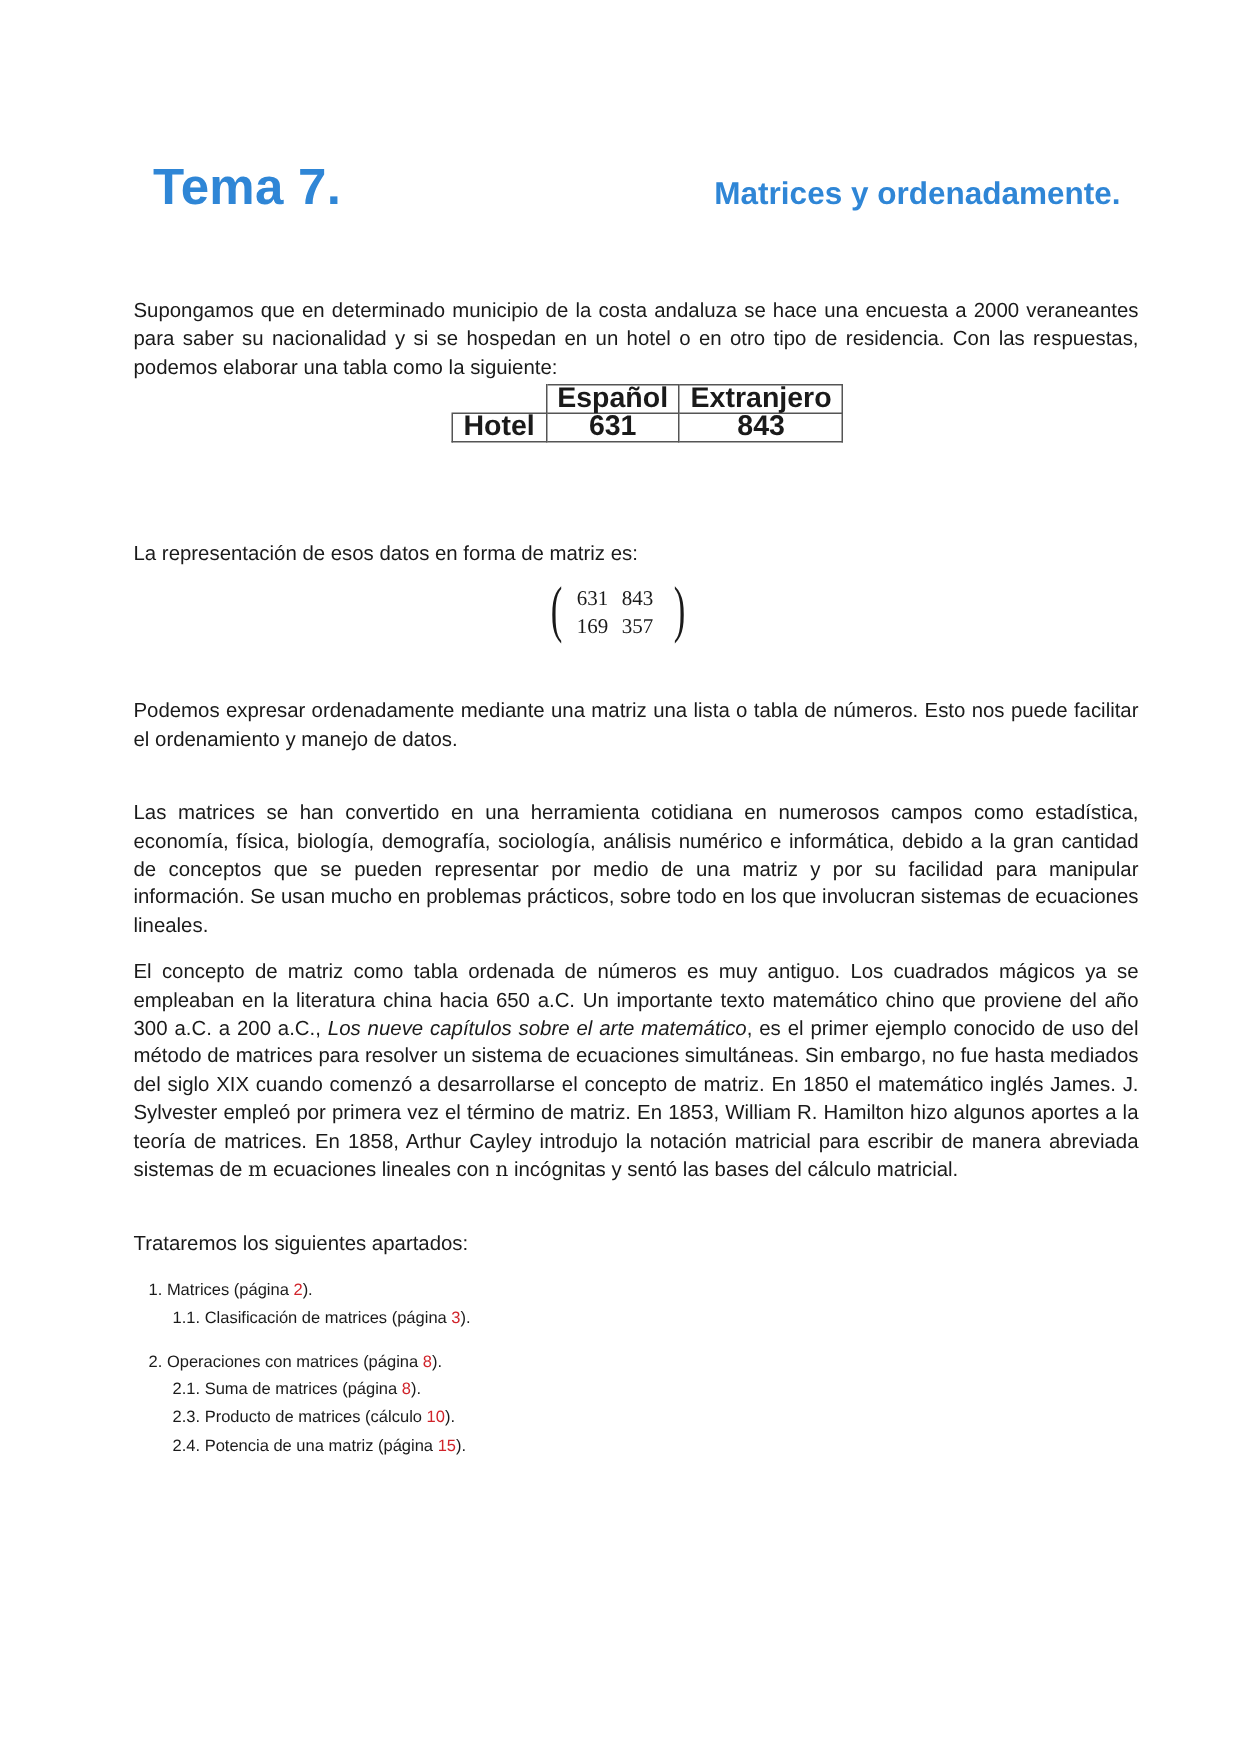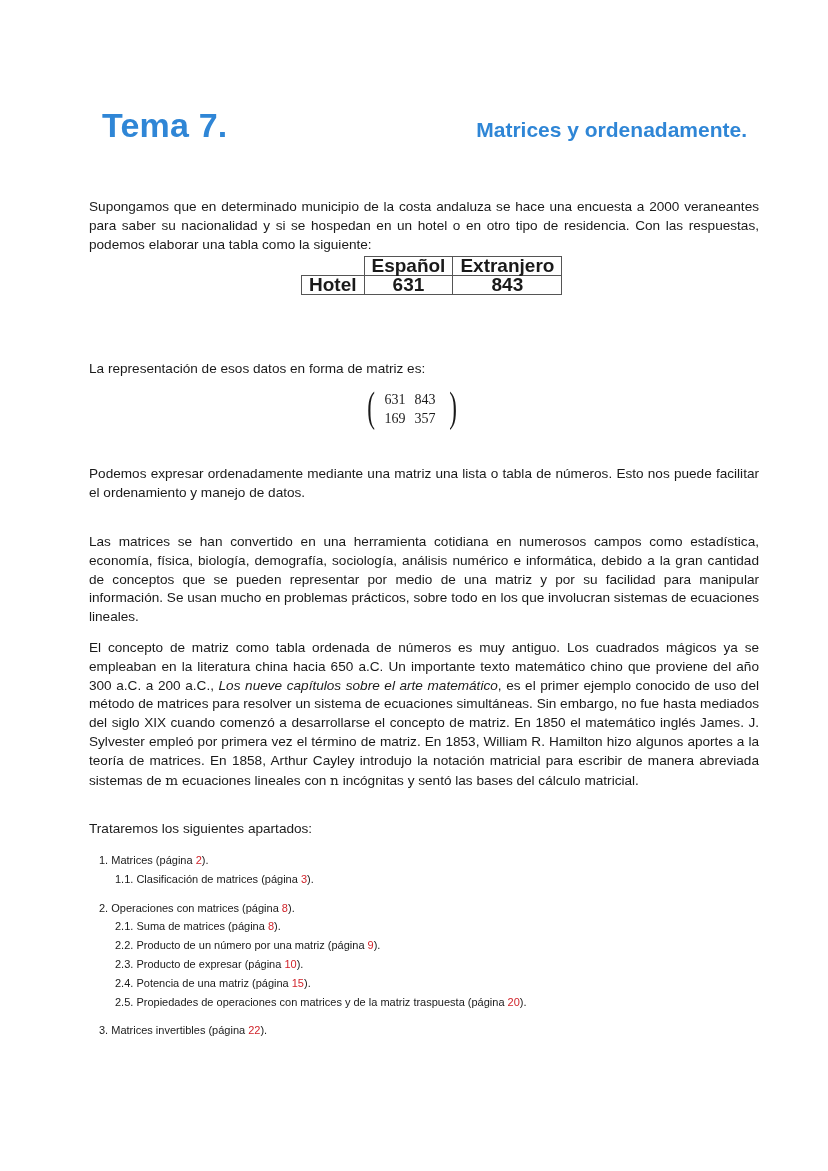--- a/index.html
+++ b/index.html
@@ -97,38 +97,26 @@
     <div class="toc-item toc-group">
       <div class="toc-line">
         <span>2.</span>
         <span>Operaciones con matrices (página </span><span class="pg">8</span><span>).</span>
       </div>
       <div class="toc-line toc-sub">
         <span>2.1.</span>
         <span>Suma de matrices (página </span><span class="pg">8</span><span>).</span>
       </div>
       <div class="toc-line toc-sub">
-        <span>2.2.</span>
-        <span>Producto de un número por una matriz (página </span><span class="pg">9</span><span>).</span>
-      </div>
-      <div class="toc-line toc-sub">
         <span>2.3.</span>
-        <span>Producto de expresar (página </span><span class="pg">10</span><span>).</span>
+        <span>Producto de matrices (cálculo </span><span class="pg">10</span><span>).</span>
       </div>
       <div class="toc-line toc-sub">
         <span>2.4.</span>
         <span>Potencia de una matriz (página </span><span class="pg">15</span><span>).</span>
       </div>
-      <div class="toc-line toc-sub">
-        <span>2.5.</span>
-        <span>Propiedades de operaciones con matrices y de la matriz traspuesta (página </span><span class="pg">20</span><span>).</span>
-      </div>
     </div>
 
     <div class="toc-item toc-group">
-      <div class="toc-line">
-        <span>3.</span>
-        <span>Matrices invertibles (página </span><span class="pg">22</span><span>).</span>
-      </div>
     </div>
   </div>
 
 </div>
 
 </body></html>

